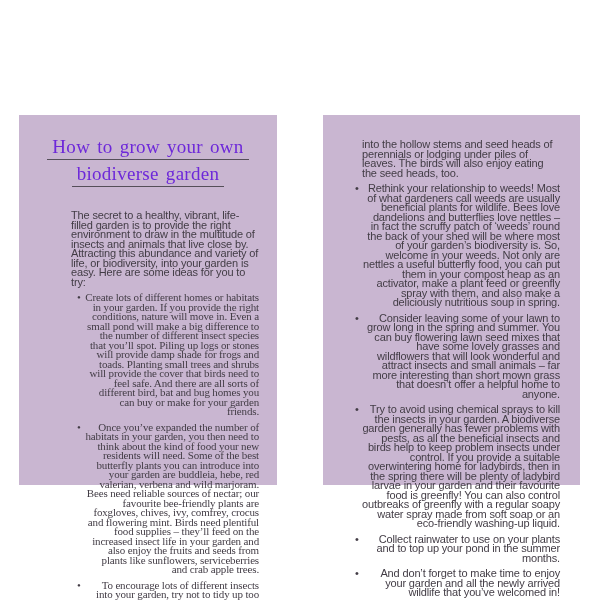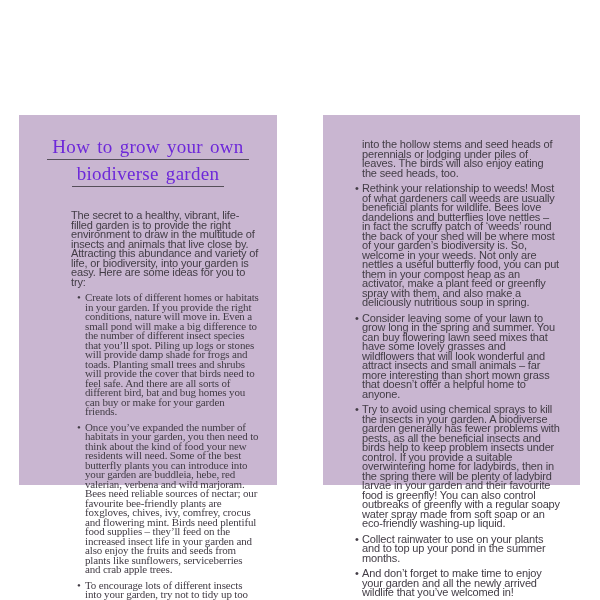--- a/index.html
+++ b/index.html
@@ -60,20 +60,21 @@
   .page-body p {
     margin: 0 0 6px 0;
   }
   .page-right .continuation {
     padding-left: 7px;
   }
   ul.idea-list {
     list-style: none;
     margin: 0;
     padding: 0;
+    text-align: right;
   }
   .page-left ul.idea-list { margin-left: 6px; font-family: Liberation Serif, serif; }
   ul.idea-list li {
     position: relative;
     padding-left: 8px;
     margin-bottom: 6px;
   }
   .page-right ul.idea-list li { padding-left: 7px; }
   ul.idea-list li::before {
     content: "\2022";

